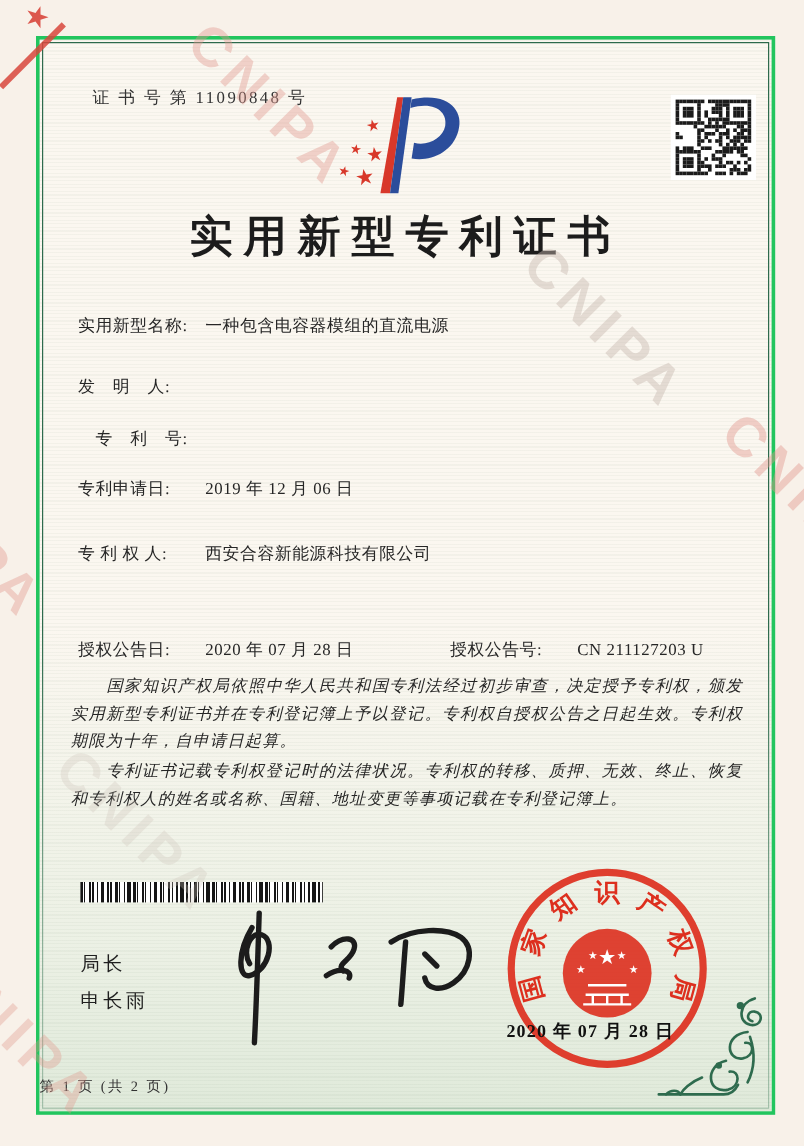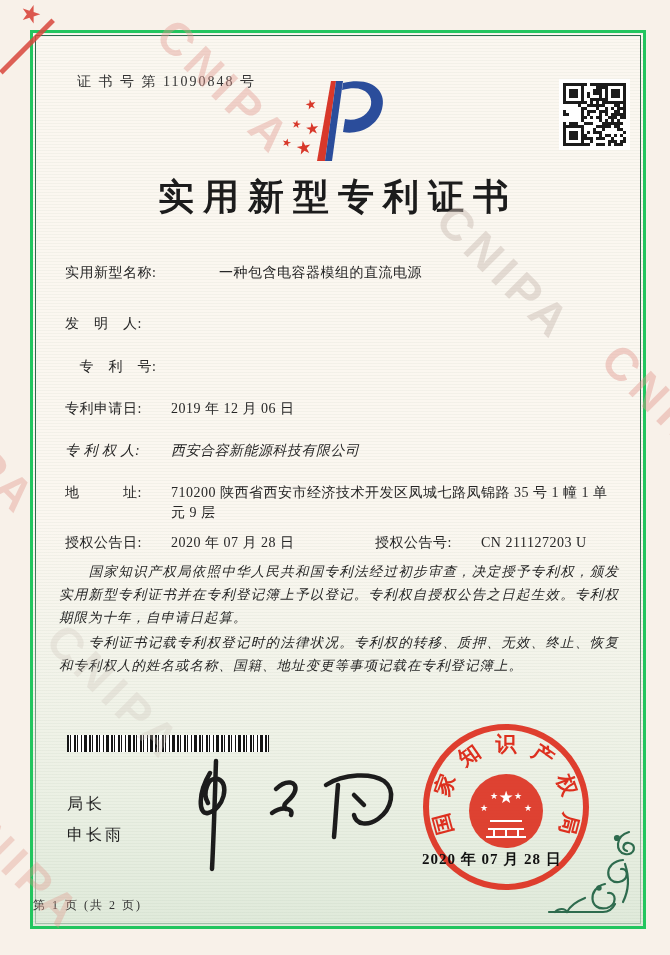--- a/index.html
+++ b/index.html
@@ -49,25 +49,25 @@
   }
 
   
   .field-row{
     position:absolute;left:32px;right:30px;
     display:flex;align-items:flex-start;
     font-size:14px;line-height:1.45;color:#262626;letter-spacing:0.5px;
   }
   .field-label{flex:0 0 106px;white-space:nowrap;}
   .field-value{flex:1;}
-  .row-name{top:230px;gap:48px;}
+  .row-name{top:230px;}
   .row-inventor{top:281px;}
   .row-patentno{top:324px;text-align:center;}
   .row-filing{top:366px;}
-  .row-patentee{top:408px;font-style:italic;}
+  .row-patentee{top:420px;}
   .row-address{top:450px;}
   .row-grant{top:500px;}
   .grant-pair{display:flex;align-items:flex-start;}
   .grant-pair.first{flex:0 0 310px;align-items:center;}
 
   
   .body-text{
     position:absolute;left:26px;right:24px;top:528px;
     font-size:13.5px;line-height:1.7;text-align:justify;
     font-style:italic;color:#262626;letter-spacing:1px;
@@ -611,24 +611,20 @@
     <div class="field-row row-patentno">
       <span class="field-label">专　利　号:</span>
     </div>
     <div class="field-row row-filing">
       <span class="field-label">专利申请日:</span>
       <span class="field-value">2019 年 12 月 06 日</span>
     </div>
     <div class="field-row row-patentee">
       <span class="field-label">专 利 权 人:</span>
       <span class="field-value">西安合容新能源科技有限公司</span>
-    </div>
-    <div class="field-row row-address">
-      <span class="field-label">地　　　址:</span>
-      <span class="field-value">710200 陕西省西安市经济技术开发区凤城七路凤锦路 35 号 1 幢 1 单元 9 层</span>
     </div>
     <div class="field-row row-grant">
       <span class="grant-pair first">
         <span class="field-label">授权公告日:</span>
         <span class="field-value">2020 年 07 月 28 日</span>
       </span>
       <span class="grant-pair">
         <span class="field-label">授权公告号:</span>
         <span class="field-value">CN 211127203 U</span>
       </span>

